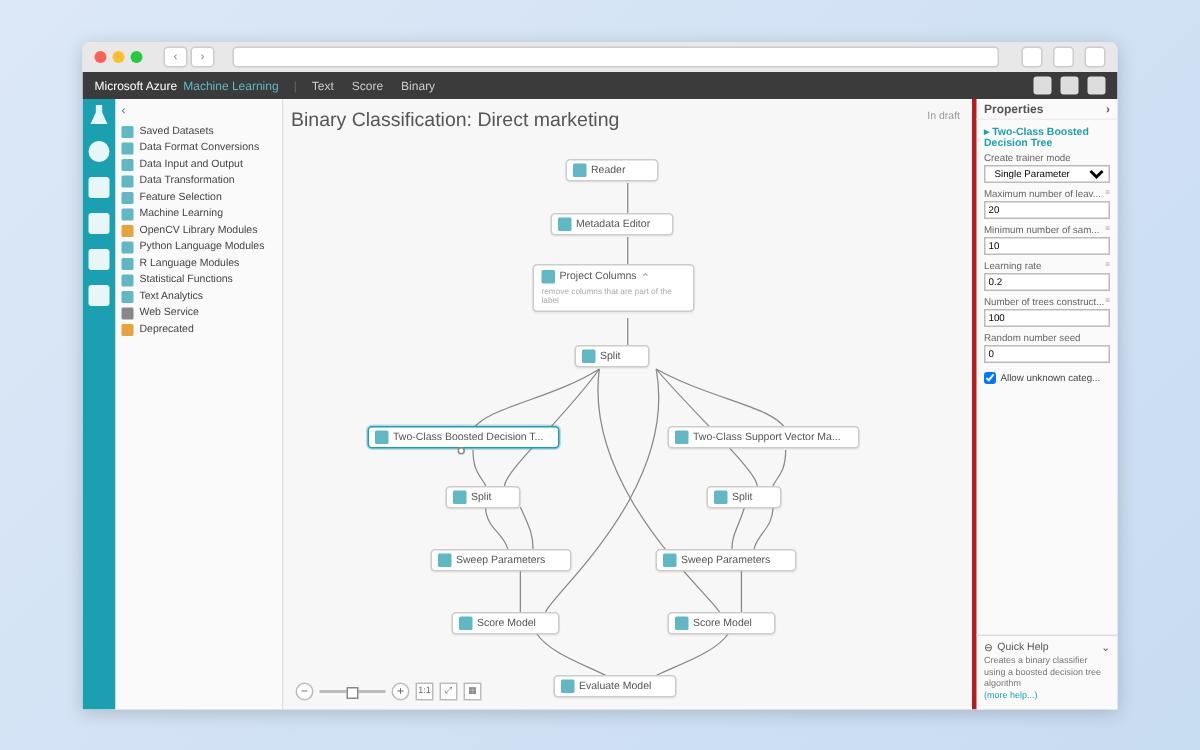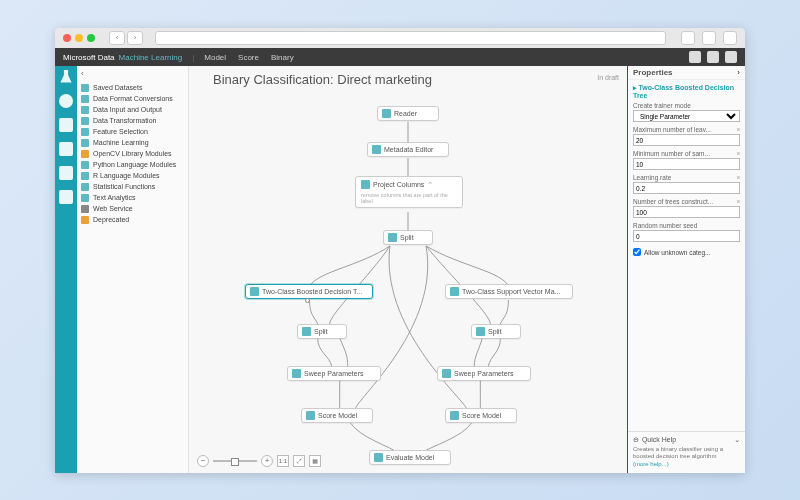--- a/index.html
+++ b/index.html
@@ -31,40 +31,40 @@
   .sb-head { height:14px; display:flex; align-items:center; justify-content:space-between; padding:0 4px; font-size:8px; color:#666; }
   .search { margin:2px 4px 4px 4px; }
   .search input { width:100%; height:13px; font-size:7px; border:1px solid #ccc; border-radius:2px; padding:0 3px; }
   .tree { list-style:none; padding:2px 0; font-size:7px; color:#444; overflow:hidden; }
   .tree li { display:flex; align-items:center; padding:1.5px 4px; gap:4px; }
   .tree .ticon { width:8px; height:8px; background:#5fb8c4; border-radius:1px; flex-shrink:0; }
   .tree .ticon.o { background:#e8a23d; }
   .tree .ticon.g { background:#888; }
 
   .canvas { flex:1; position:relative; background:#f7f7f7; }
-  .ctitle { position:absolute; left:24px; top:6px; font-size:13px; color:#555; font-weight:300; }
+  .ctitle { position:absolute; left:5px; top:6px; font-size:13px; color:#555; font-weight:300; }
   .draft { position:absolute; right:8px; top:8px; font-size:7px; color:#999; }
   .node { position:absolute; background:#fff; border:1px solid #ccc; border-radius:3px; display:flex; align-items:center; padding:2px 4px; gap:3px; font-size:7px; color:#555; box-shadow:0 1px 1px rgba(0,0,0,0.05); }
   .node .nicon { width:9px; height:9px; background:#5fb8c4; border-radius:1px; flex-shrink:0; }
   .node.sel { border-color:#1aa0b0; box-shadow:0 0 0 1px rgba(26,160,176,0.3); }
   .node.tall { flex-direction:column; align-items:flex-start; padding:3px 5px; }
   .node.tall .sub { font-size:5.5px; color:#aaa; line-height:1.1; }
   .node.tall .row { display:flex; align-items:center; gap:3px; }
   .node .chev { margin-left:auto; font-size:7px; color:#999; }
   .port { position:absolute; width:5px; height:5px; background:#fff; border:1px solid #888; border-radius:50%; }
   svg.wires { position:absolute; inset:0; width:100%; height:100%; pointer-events:none; }
   svg.wires path { stroke:#888; stroke-width:0.8; fill:none; }
 
   .zoombar { position:absolute; left:8px; bottom:6px; display:flex; align-items:center; gap:4px; }
   .zbtn { width:12px; height:12px; border:1px solid #bbb; border-radius:50%; background:#fff; font-size:8px; line-height:10px; text-align:center; color:#666; }
   .ztrack { width:44px; height:2px; background:#bbb; position:relative; }
   .ztrack::after { content:""; position:absolute; left:18px; top:-2px; width:6px; height:6px; background:#fff; border:1px solid #888; }
   .zsq { width:12px; height:12px; border:1px solid #bbb; background:#fff; font-size:6px; line-height:10px; text-align:center; color:#666; }
 
-  .props { width:118px; background:#fafafa; border-left:1px solid #b91c1c; display:flex; flex-direction:column; font-size:7px; color:#444; }
+  .props { width:97px; background:#fafafa; border-left:3px solid #b91c1c; display:flex; flex-direction:column; font-size:7px; color:#444; }
   .phead { height:14px; display:flex; align-items:center; justify-content:space-between; padding:0 5px; font-size:8px; color:#555; font-weight:600; border-bottom:1px solid #eee; }
   .ptitle { padding:4px 5px 2px 5px; font-size:7px; color:#1aa0b0; font-weight:600; }
   .pfield { padding:1px 5px 3px 5px; }
   .pfield label { display:block; font-size:6.5px; color:#666; margin-bottom:1px; }
   .pfield input, .pfield select { width:100%; height:12px; font-size:6.5px; border:1px solid #bbb; padding:0 2px; background:#fff; }
   .pfield .note { font-size:5.5px; color:#aaa; float:right; }
   .pcheck { padding:3px 5px; font-size:6.5px; display:flex; align-items:center; gap:3px; }
   .pcheck input { width:8px; height:8px; }
   .qhelp { margin-top:auto; border-top:1px solid #ddd; padding:4px 5px; }
   .qhelp .qh { font-size:7px; color:#555; display:flex; align-items:center; gap:3px; }
@@ -84,24 +84,24 @@
       <div class="navbtn">‹</div>
       <div class="navbtn">›</div>
     </div>
     <div class="urlbar"></div>
     <div class="iconsq"></div>
     <div class="iconsq"></div>
     <div class="iconsq"></div>
   </div>
 
   <div class="topbar">
-    <span class="brand">Microsoft Data</span>
+    <span class="brand">Microsoft Azure</span>
     <span class="sub">Machine Learning</span>
     <span class="sep">|</span>
-    <span class="link">Model</span>
+    <span class="link">Text</span>
     <span class="link">Score</span>
     <span class="link">Binary</span>
     <div class="right">
       <div class="ricon"></div>
       <div class="ricon"></div>
       <div class="ricon"></div>
     </div>
   </div>
 
   <div class="main">

